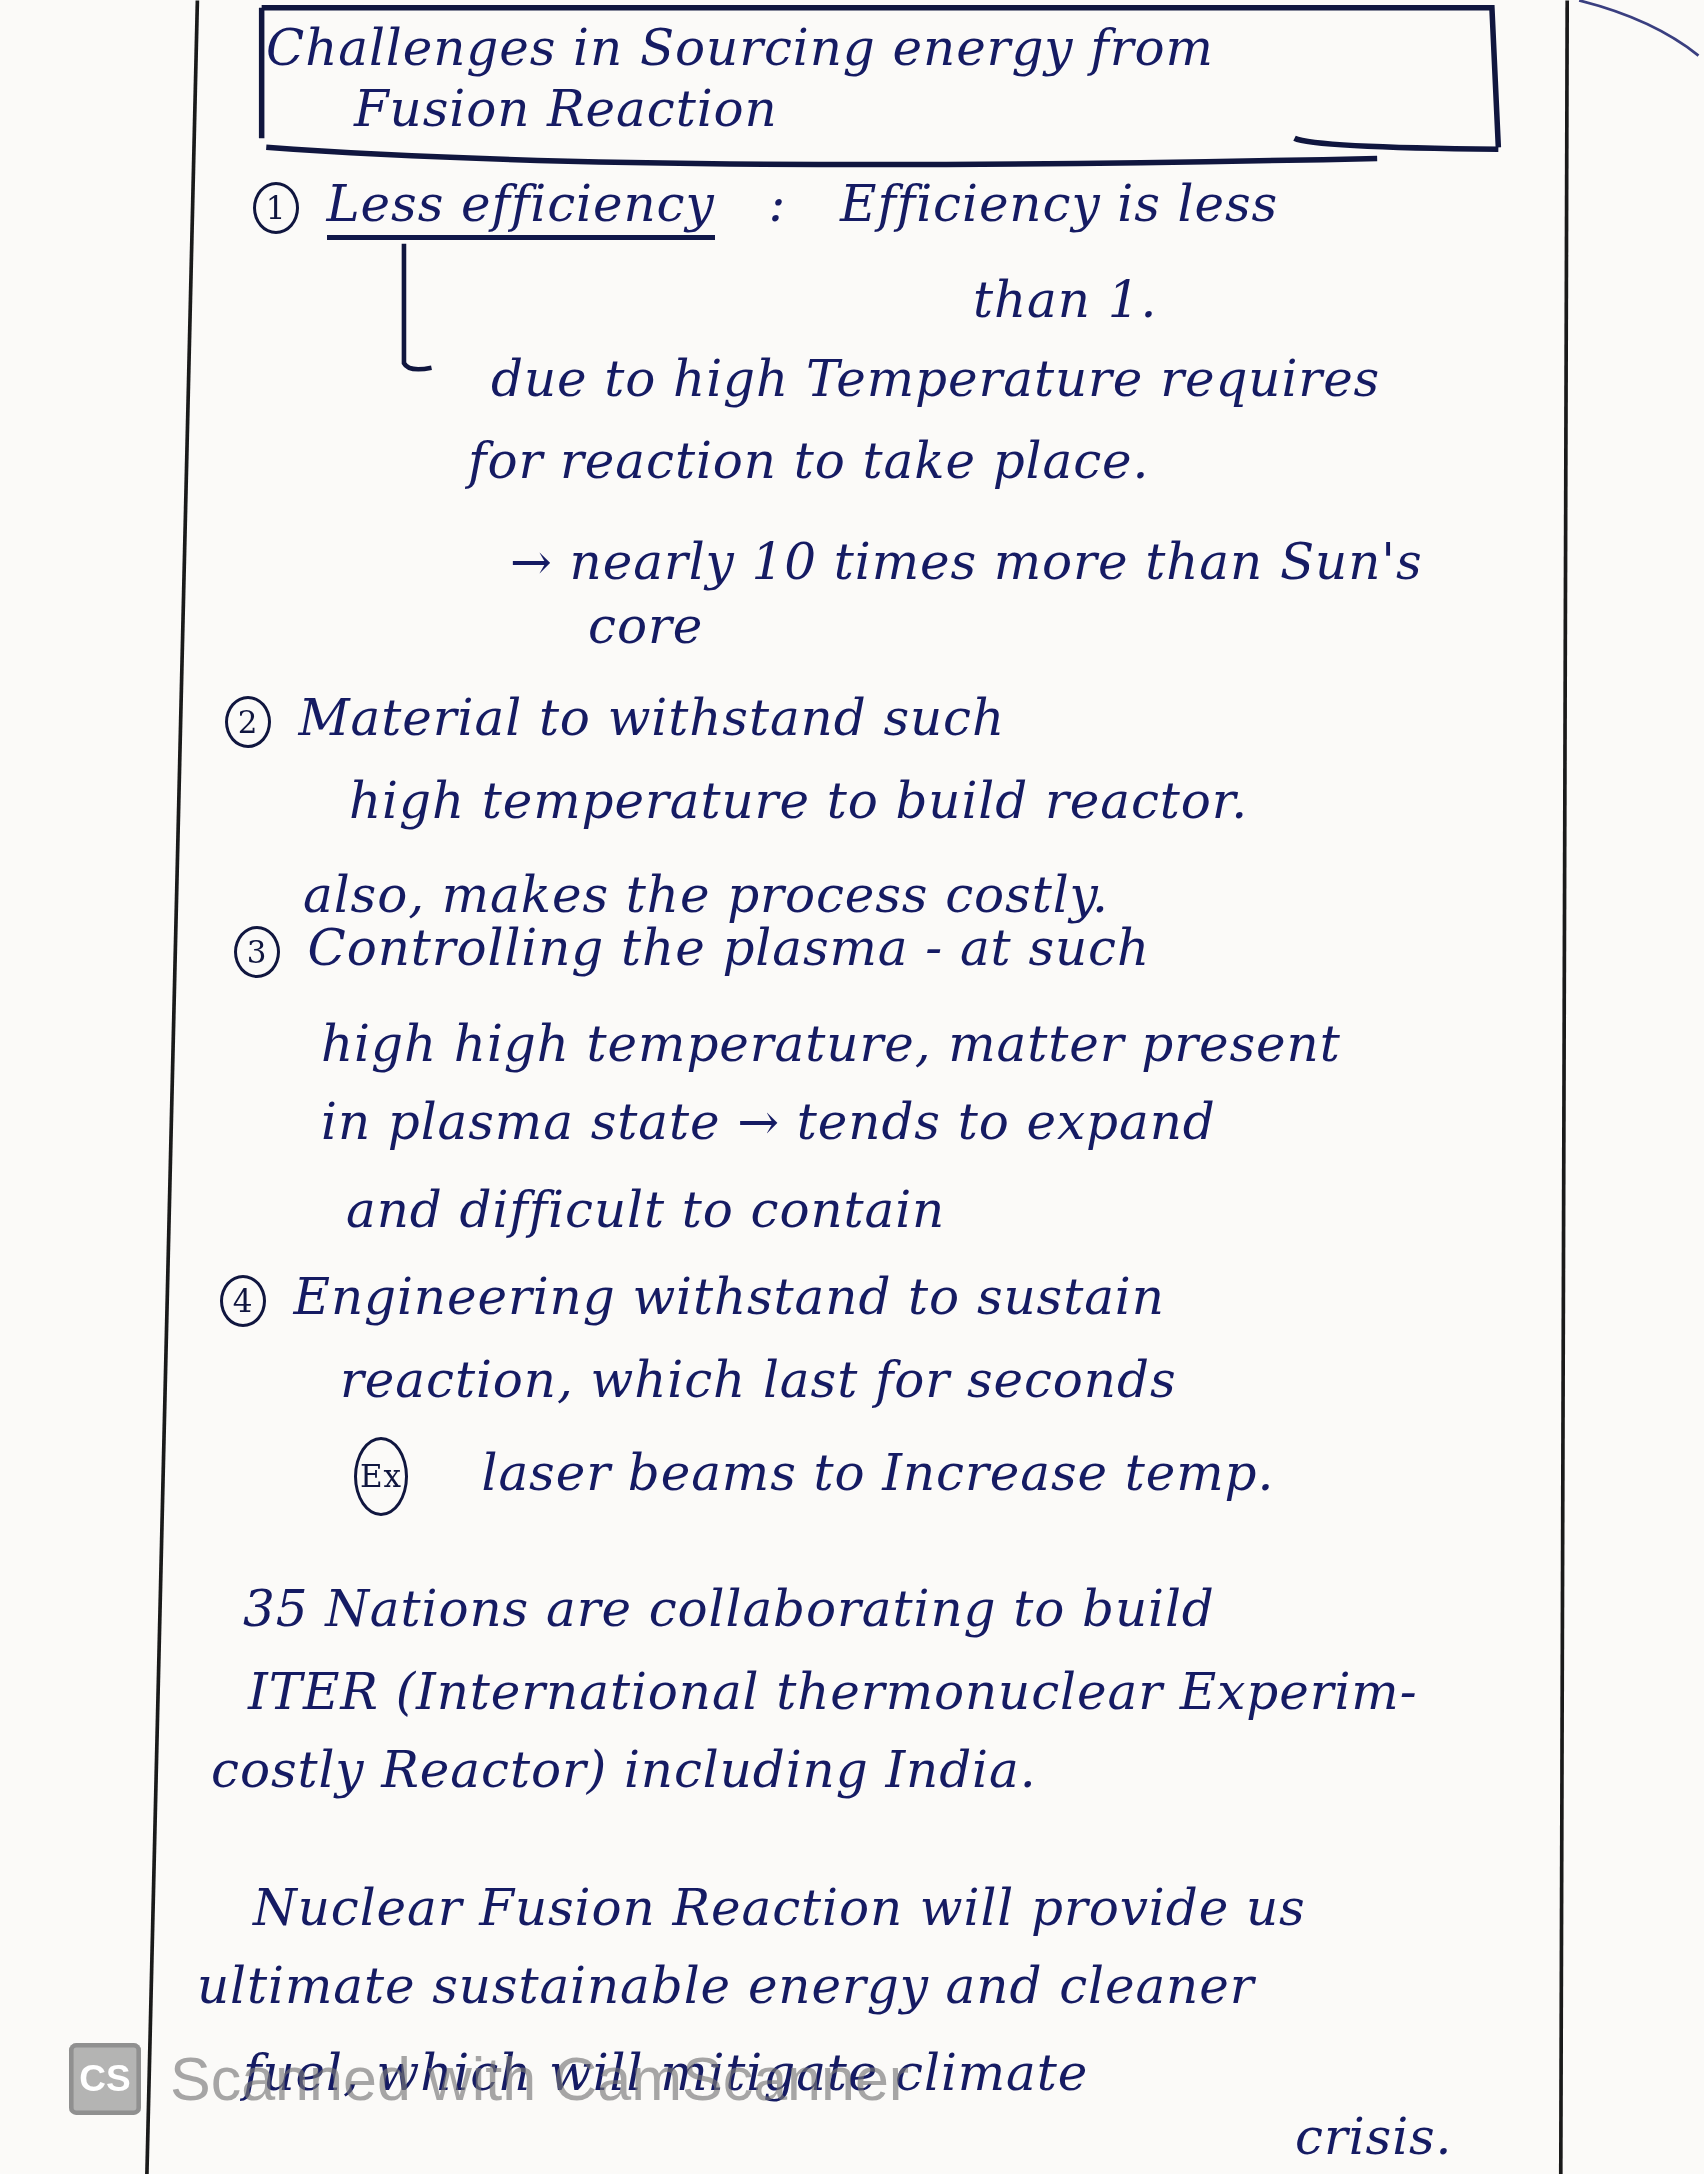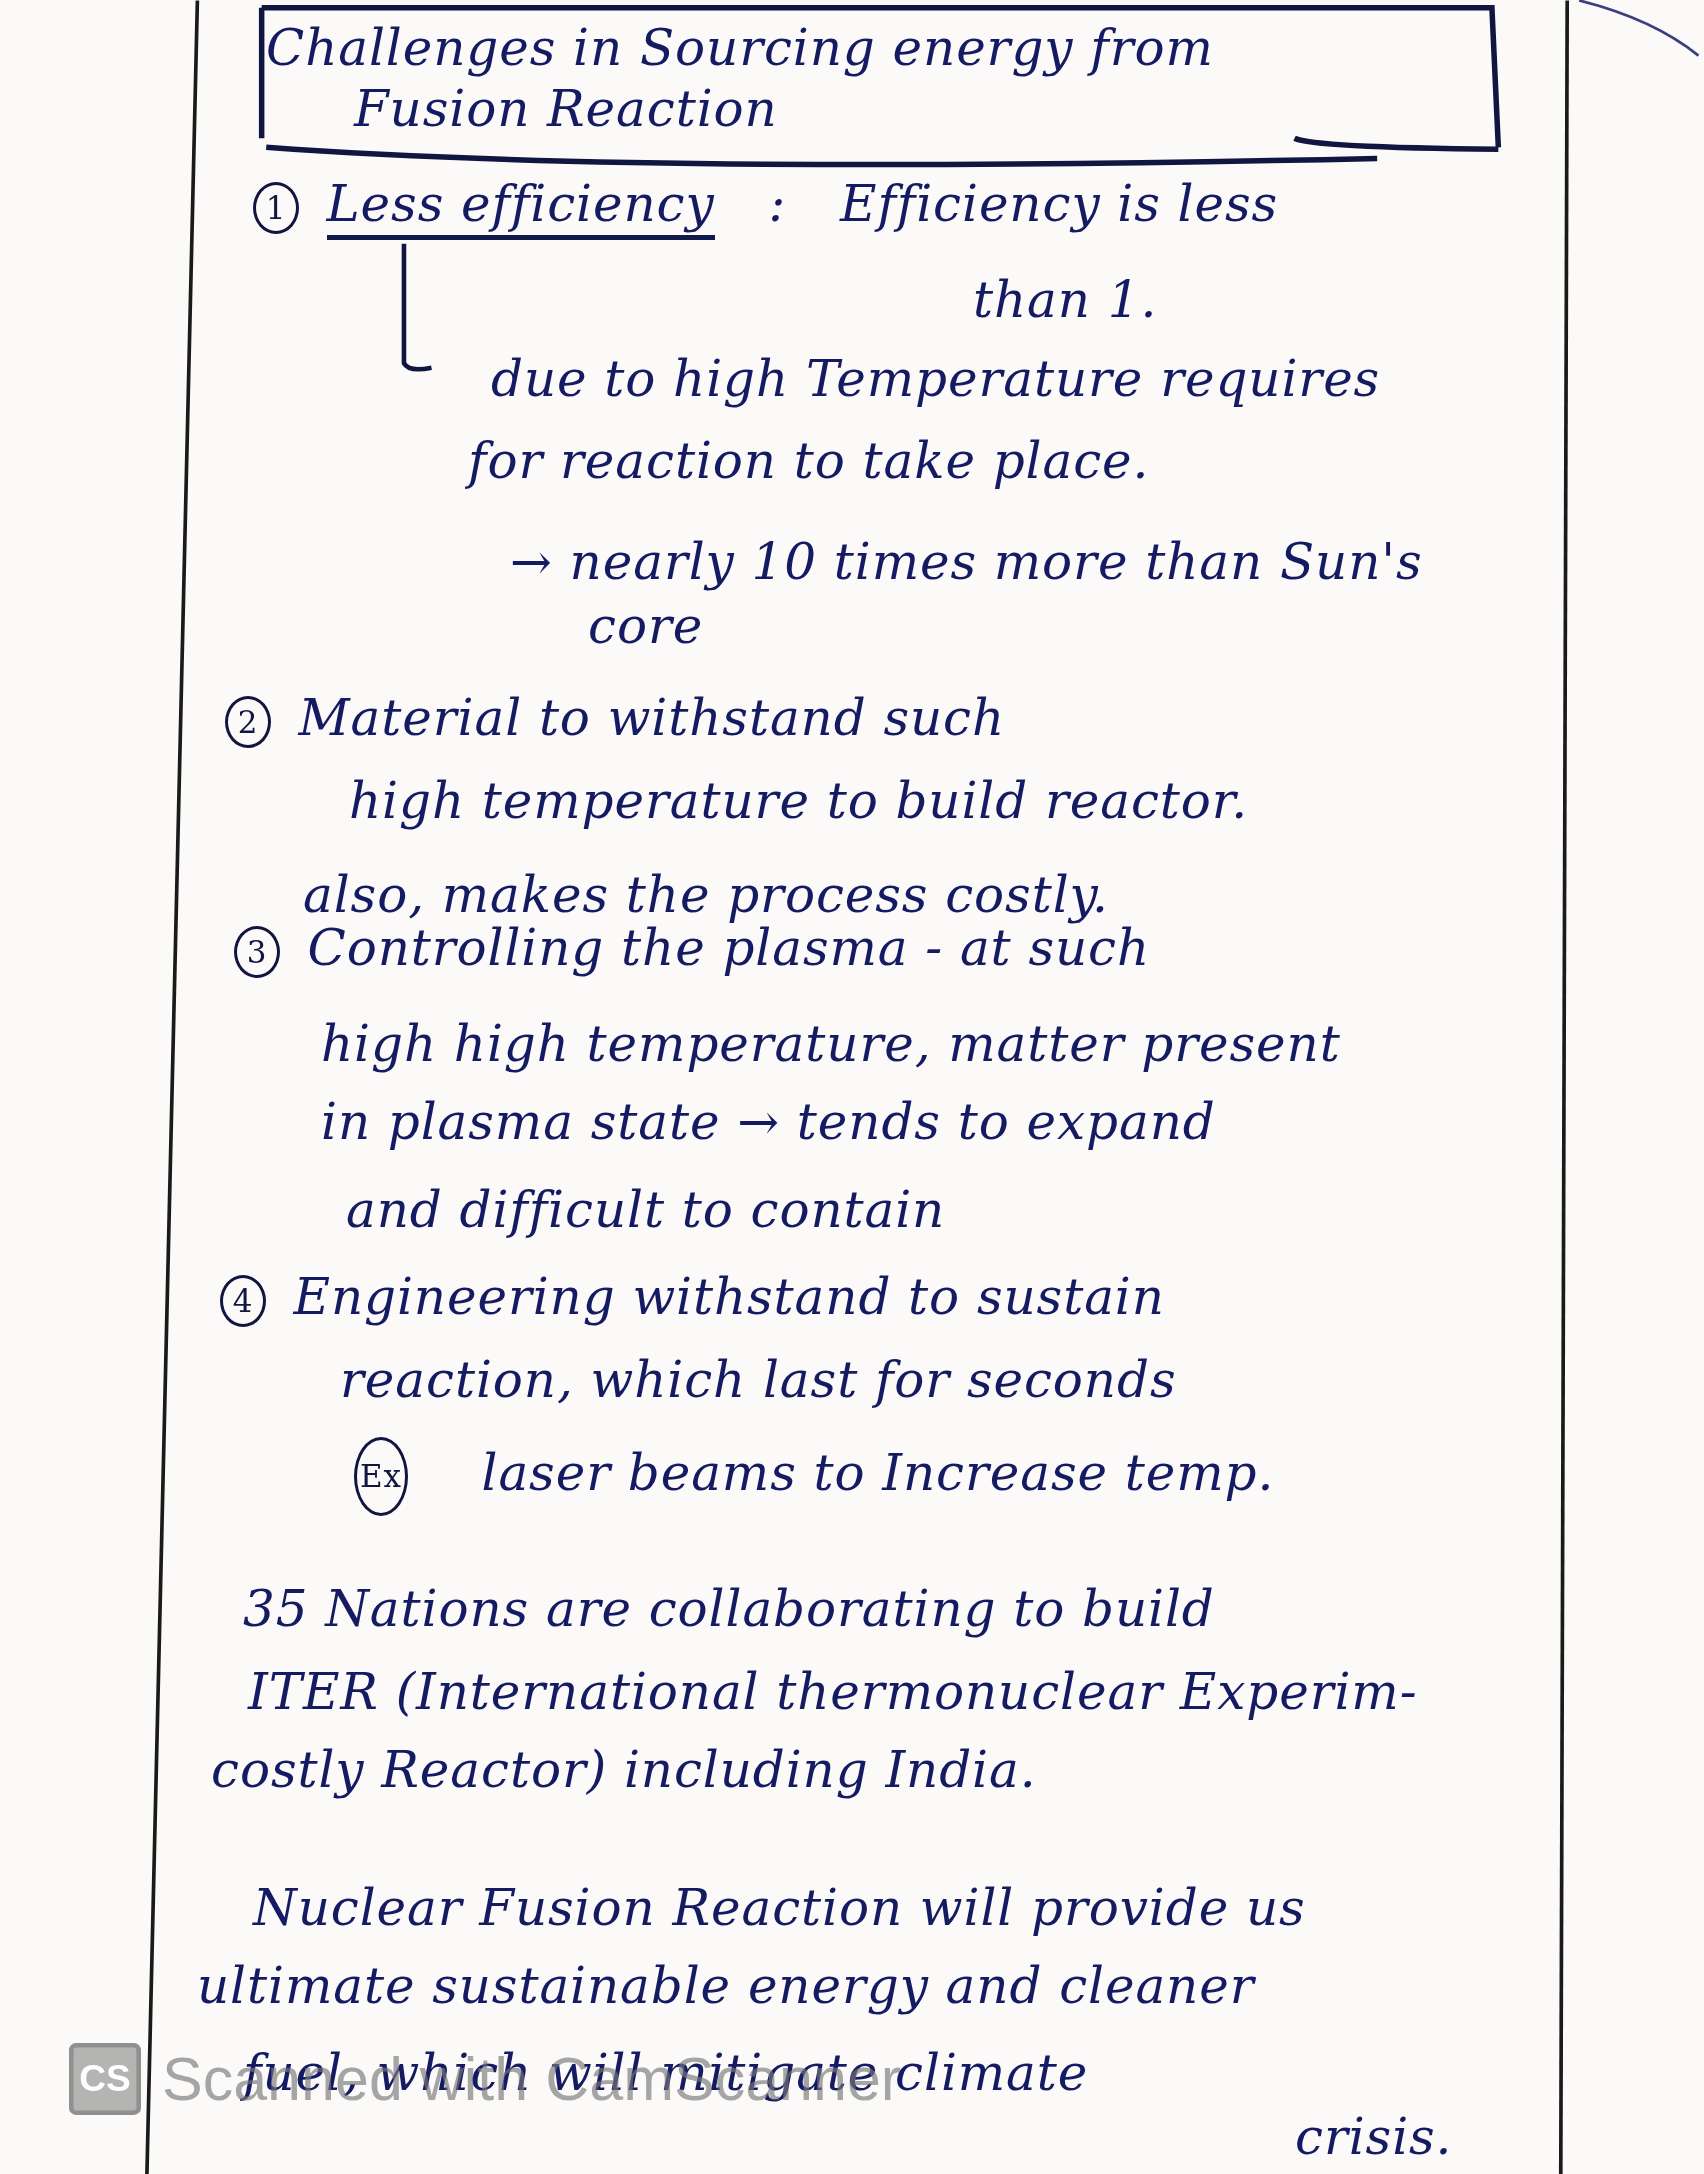--- a/index.html
+++ b/index.html
@@ -24,21 +24,21 @@
     font-style: normal; margin-right: 27.5px; vertical-align: middle; color: #10163f;
   }
   .watermark {
     position: absolute; left: 69px; top: 2043px; display: flex; align-items: center;
     color: rgba(120,120,120,0.65); font-family: "Liberation Sans", sans-serif;
     font-size: 61px; font-style: normal;
   }
   .cs-logo {
     width: 72px; height: 72px; border-radius: 7.3px; background: rgba(150,150,150,0.7);
     color: #fff; display: flex; align-items: center; justify-content: center;
-    font-weight: bold; font-size: 37px; margin-right: 21px;
+    font-weight: bold; font-size: 37px; margin-right: 29px;
     box-shadow: inset 0 0 0 4.6px rgba(120,120,120,0.6);
   }
 </style>
 </head>
 <body>
 
 <svg class="margin-left" viewBox="0 0 1856 2368" width="1704" height="2175">
   <line x1="215" y1="0" x2="160" y2="2368" stroke="#1a1a1a" stroke-width="4"></line>
   <line x1="1707" y1="0" x2="1700" y2="2368" stroke="#1a1a1a" stroke-width="4"></line>
   <path d="M1720 0 Q1800 20 1850 60" stroke="#3a3f80" stroke-width="3" fill="none"></path>

